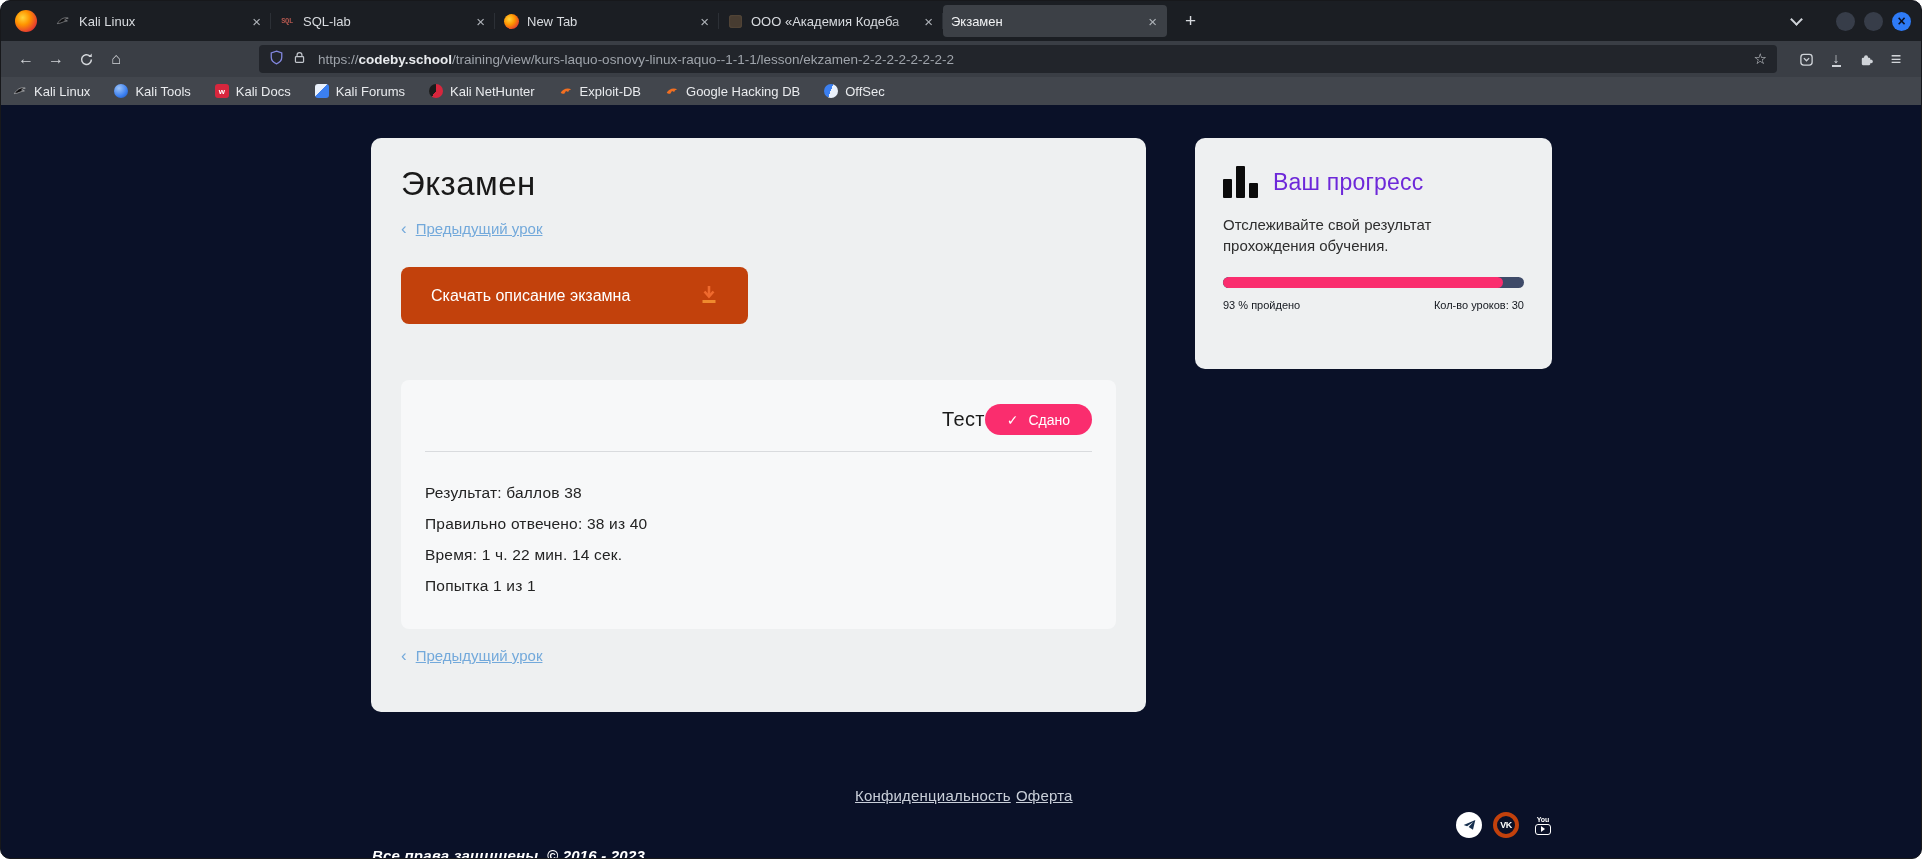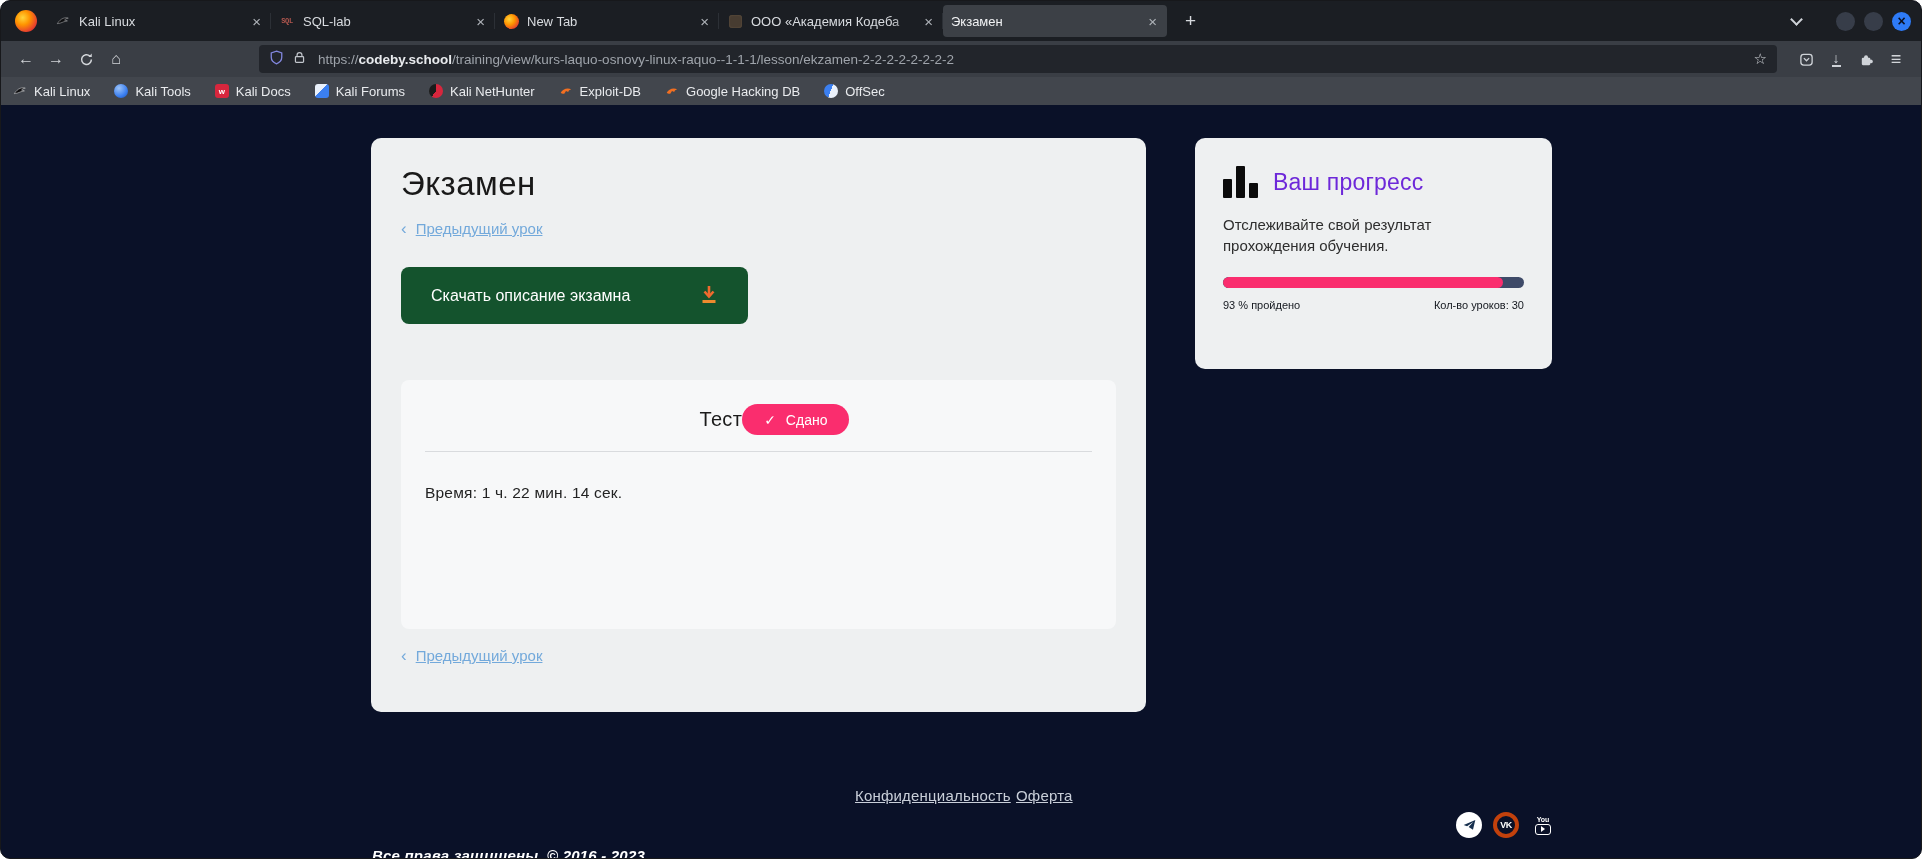--- a/index.html
+++ b/index.html
@@ -51,25 +51,25 @@
 
   
   .content { position:relative; height:755px; background:#0a1128; overflow:hidden; }
 
   .main-card { position:absolute; left:370px; top:33px; width:775px; height:574px;
                background:#eef0f1; border-radius:10px; padding:26px 30px; }
   .h1 { font-size:33px; font-weight:400; color:#191919; letter-spacing:0.5px; line-height:40px; }
   .lesson-link { display:flex; align-items:center; gap:9px; margin-top:16px; font-size:15px; }
   .lesson-link .lchev { color:#73a9db; font-size:17px; line-height:15px; }
   .lesson-link a { color:#73a9db; text-decoration:underline; }
-  .dl-btn { margin-top:30px; width:347px; height:57px; background:#14532d; border-radius:8px;
+  .dl-btn { margin-top:30px; width:347px; height:57px; background:#c2410c; border-radius:8px;
             display:flex; align-items:center; justify-content:space-between; padding:0 28px 0 30px;
             color:#ffffff; font-size:16px; cursor:pointer; }
   .inner-card { margin-top:56px; width:715px; height:249px; background:#f7f8f9; border-radius:8px; padding:24px 24px; }
-  .test-head { display:flex; align-items:center; justify-content:center;margin-left:32px; }
+  .test-head { display:flex; align-items:center; justify-content:flex-end;margin-left:32px; }
   .test-title { font-size:20px; color:#1b1b1b; letter-spacing:0.3px; }
   .badge { background:#fa2d6e; color:#fff; height:31px; border-radius:17px; padding:0 22px;
            display:flex; align-items:center; gap:10px; font-size:14px; }
   .divider { margin-top:16px; border-top:1px solid #d9dbde; }
   .res-line { margin-top:0; font-size:15.5px; color:#232323; line-height:31px; letter-spacing:0.2px; }
   .res-wrap { margin-top:25px; }
   .link2 { margin-top:18px; }
 
   .prog-card { position:absolute; left:1194px; top:33px; width:357px; height:231px;
                background:#eef0f1; border-radius:10px; padding:28px 28px; }
@@ -264,21 +264,24 @@
       <div class="inner-card">
         <div class="test-head">
           <span class="test-title">Тест</span>
           <span class="badge">
             <span>✓</span>
             <span>Сдано</span>
           </span>
         </div>
         <div class="divider"></div>
         <div class="res-wrap">
+          <p class="res-line">Результат: баллов 38</p>
+          <p class="res-line">Правильно отвечено: 38 из 40</p>
           <p class="res-line">Время: 1 ч. 22 мин. 14 сек.</p>
+          <p class="res-line">Попытка 1 из 1</p>
         </div>
       </div>
 
       <div class="lesson-link link2">
         <span class="lchev">‹</span>
         <a href="#">Предыдущий урок</a>
       </div>
     </div>
 
     <div class="prog-card">

